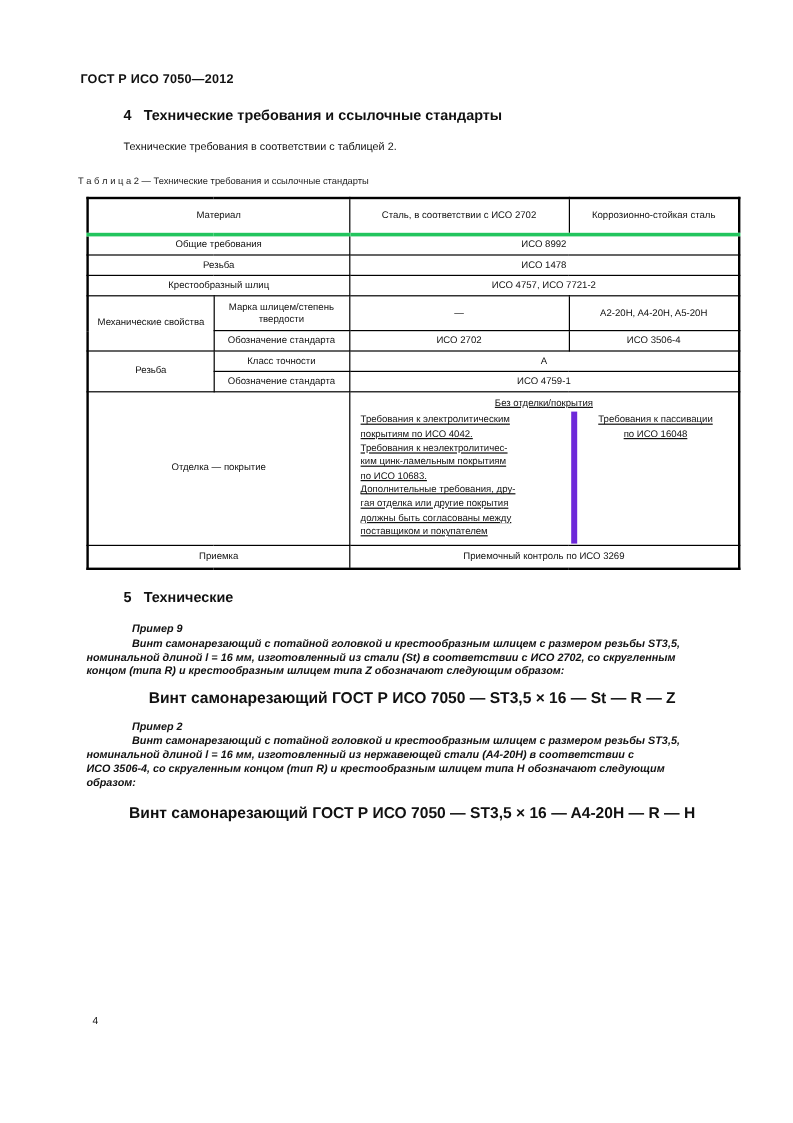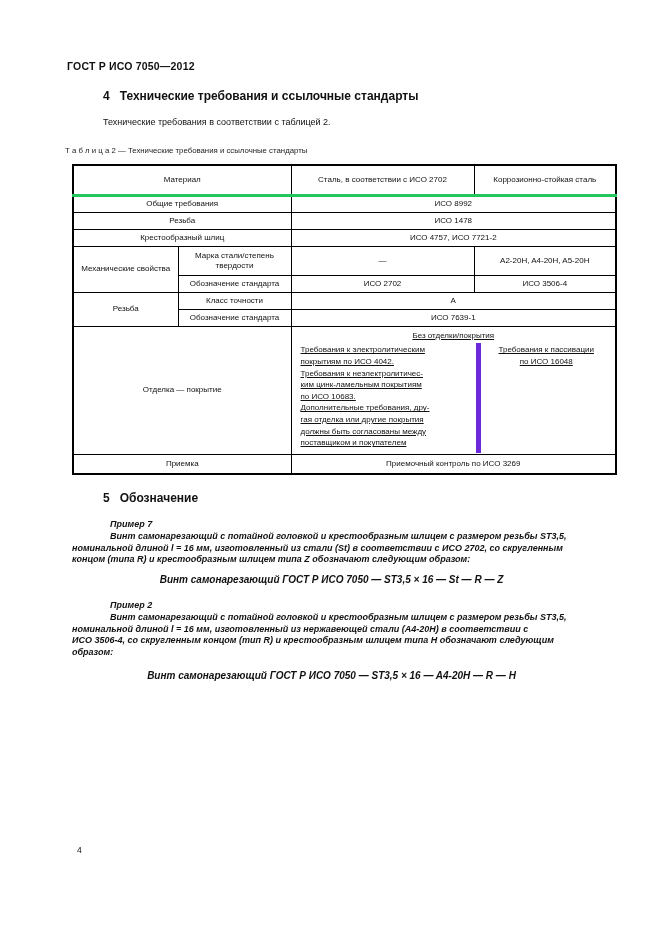--- a/index.html
+++ b/index.html
@@ -64,23 +64,23 @@
   .ex2-label{left:110px;top:600px;}
   .ex-body{
     left:72px;width:543px;
     font-size:9px;font-weight:bold;font-style:italic;
     line-height:11.6px;
     text-indent:38px;
   }
   .ex1-body{top:531px;}
   .ex2-body{top:612px;}
   .ex-formula{
-    left:60px;width:543px;
+    left:72px;width:543px;
     text-align:center;
-    font-size:10px;font-weight:bold;font-style:italic;
+    font-size:13px;font-weight:bold;
   }
   .formula1{top:574px;}
   .formula2{top:670px;}
 
   .page-num{left:77px;top:845px;font-size:8.5px;}
 </style>
 </head>
 <body>
 
 <div class="abs doc-code">ГОСТ Р ИСО 7050—2012</div>
@@ -114,37 +114,37 @@
   <tr class="r-sm">
     <td colspan="2">Резьба</td>
     <td colspan="2">ИСО 1478</td>
   </tr>
   <tr class="r-sm">
     <td colspan="2">Крестообразный шлиц</td>
     <td colspan="2">ИСО 4757, ИСО 7721-2</td>
   </tr>
   <tr class="r-md">
     <td rowspan="2">Механические свойства</td>
-    <td>Марка стали/степень твердости</td>
+    <td>Марка шлицем/степень твердости</td>
     <td>—</td>
     <td>A2-20H, A4-20H, A5-20H</td>
   </tr>
   <tr class="r-sm">
     <td>Обозначение стандарта</td>
     <td>ИСО 2702</td>
     <td>ИСО 3506-4</td>
   </tr>
   <tr class="r-sm">
     <td rowspan="2">Резьба</td>
     <td>Класс точности</td>
     <td colspan="2">А</td>
   </tr>
   <tr class="r-sm">
     <td>Обозначение стандарта</td>
-    <td colspan="2">ИСО 7639-1</td>
+    <td colspan="2">ИСО 4759-1</td>
   </tr>
   <tr>
     <td colspan="2">Отделка — покрытие</td>
     <td colspan="2" class="finish-cell">
       <div class="finish-none">Без отделки/покрытия</div>
       <div class="finish-split">
         <div class="finish-left pre">Требования к электролитическим
 покрытиям по ИСО 4042.
 Требования к неэлектролитичес-
 ким цинк-ламельным покрытиям
@@ -160,24 +160,24 @@
   </tr>
   <tr class="r-accept">
     <td colspan="2">Приемка</td>
     <td colspan="2" class="left-al">Приемочный контроль по ИСО 3269</td>
   </tr>
 </tbody>
   </table>
 
 <div class="abs sec-title s5-title">
   <span class="h-num">5</span>
-  <span class="h-text">Обозначение</span>
+  <span class="h-text">Технические</span>
 </div>
 
-<div class="abs ex-label ex1-label">Пример 7</div>
+<div class="abs ex-label ex1-label">Пример 9</div>
 <div class="abs ex-body ex1-body pre">Винт самонарезающий с потайной головкой и крестообразным шлицем с размером резьбы ST3,5,
 номинальной длиной l = 16 мм, изготовленный из стали (St) в соответствии с ИСО 2702, со скругленным
 концом (типа R) и крестообразным шлицем типа Z обозначают следующим образом:</div>
 <div class="abs ex-formula formula1">Винт самонарезающий ГОСТ Р ИСО 7050 — ST3,5 × 16 — St — R — Z</div>
 
 <div class="abs ex-label ex2-label">Пример 2</div>
 <div class="abs ex-body ex2-body pre">Винт самонарезающий с потайной головкой и крестообразным шлицем с размером резьбы ST3,5,
 номинальной длиной l = 16 мм, изготовленный из нержавеющей стали (A4-20H) в соответствии с
 ИСО 3506-4, со скругленным концом (тип R) и крестообразным шлицем типа H обозначают следующим
 образом:</div>

